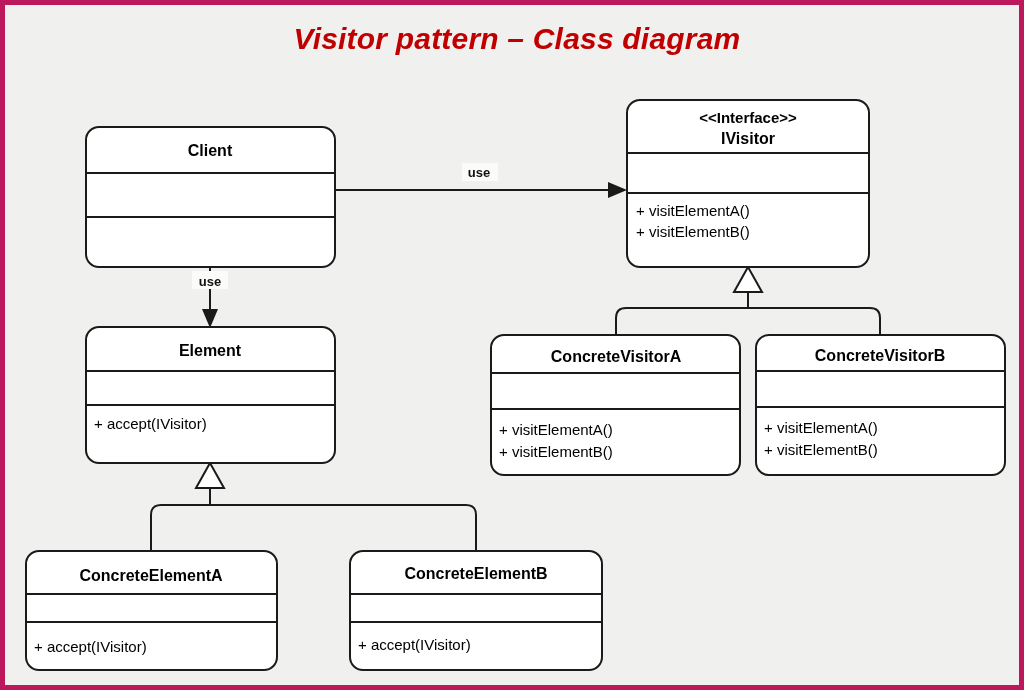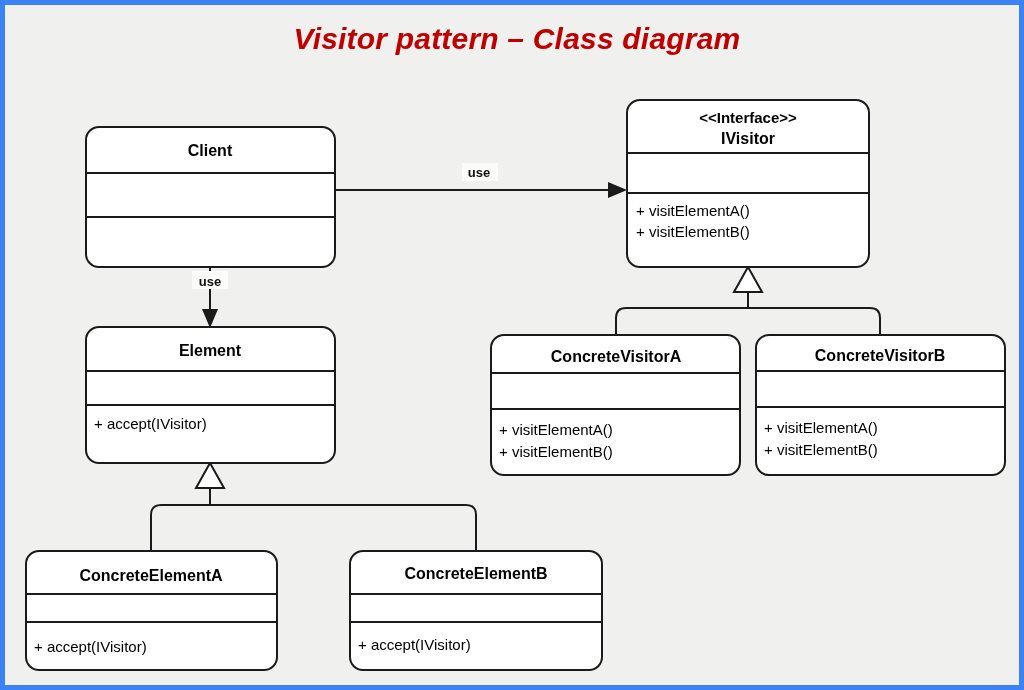--- a/index.html
+++ b/index.html
@@ -10,21 +10,21 @@
   }
   body {
     font-family: "Liberation Sans", sans-serif;
   }
   #slide {
     position: relative;
     width: 1024px;
     height: 690px;
     box-sizing: border-box;
     background: #f0f0ef;
-    border: 5px solid #3b82f6;
+    border: 5px solid #be185d;
     overflow: hidden;
   }
   #diagram-title {
     position: absolute;
     left: 0;
     top: 16px;
     width: 1024px;
     text-align: center;
     font-size: 30px;
     font-weight: bold;

